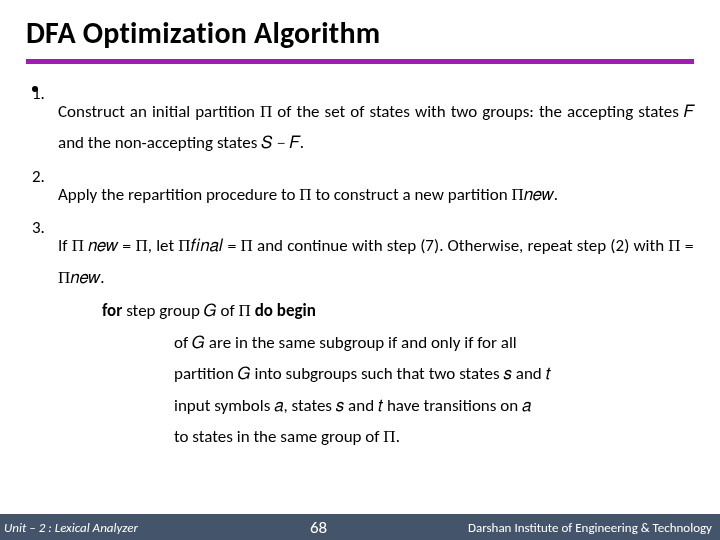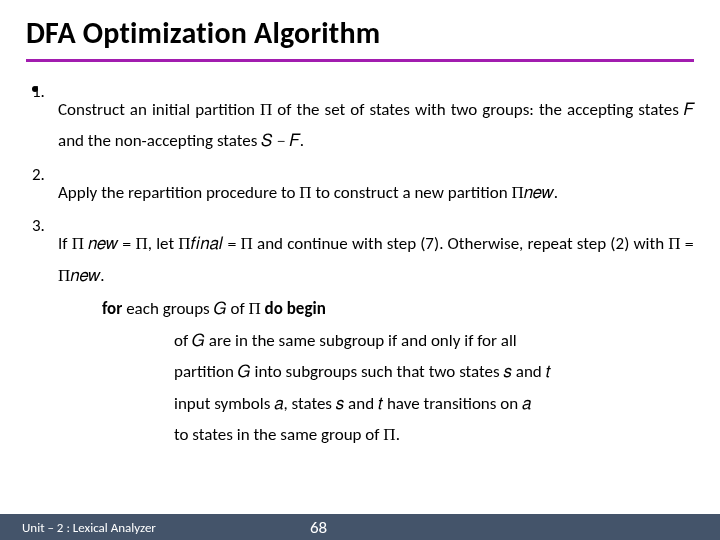--- a/index.html
+++ b/index.html
@@ -15,21 +15,21 @@
     width: 100%;
     height: 100%;
     position: relative;
     padding: 14px 26px 0 26px;
   }
   .title {
     font-size: 30px;
     font-weight: 700;
     color: #000;
     padding-bottom: 8px;
-    border-bottom: 3px solid #a21caf;
+    border-bottom: 5px solid #a21caf;
     margin-bottom: 14px;
     letter-spacing: 0.2px;
   }
   .bullet-dot {
     position: absolute;
     left: 32px;
     top: 86px;
     width: 6px;
     height: 6px;
     background: #000;
@@ -72,22 +72,23 @@
     left: 0;
     width: 720px;
     height: 26px;
     background: #44546a;
     color: #fff;
     font-size: 13px;
     display: flex;
     align-items: center;
   }
   .footer-left {
-    padding-left: 22px;
+    padding-left: 4px;
     flex: 0 0 auto;
+    font-style: italic;
   }
   .footer-num {
     position: absolute;
     left: 310px;
     font-size: 17px;
   }
   .footer-right {
     position: absolute;
     right: 8px;
     font-size: 13px;
@@ -116,21 +117,21 @@
     </div>
 
     <div class="list-item">
       <div class="list-num">3.</div>
       <div class="list-text">
         <span>If </span><span class="math">Π 𝑛𝑒𝑤 = Π</span><span>, let </span><span class="math">Π𝑓𝑖𝑛𝑎𝑙 = Π</span><span> and continue with step (7). Otherwise, repeat step (2)   with </span><span class="math">Π = Π𝑛𝑒𝑤</span><span>.</span>
       </div>
     </div>
 
     <div class="indent1">
-      <strong>for</strong><span> each groups </span><span class="math">𝐺</span><span> of </span><span class="math">Π</span><span> </span><strong>do begin</strong>
+      <strong>for</strong><span> step group </span><span class="math">𝐺</span><span> of </span><span class="math">Π</span><span> </span><strong>do begin</strong>
     </div>
 
     <div class="indent2">
       <span>of </span><span class="math">𝐺</span><span> are in the same subgroup if and only if for all</span>
     </div>
     <div class="indent2">
       <span>partition </span><span class="math">𝐺</span><span> into subgroups such that two states </span><span class="math">𝑠</span><span> and </span><span class="math">𝑡</span>
     </div>
     <div class="indent2">
       <span>input symbols </span><span class="math">𝑎</span><span>, states </span><span class="math">𝑠</span><span> and </span><span class="math">𝑡</span><span> have transitions on </span><span class="math">𝑎</span>
@@ -139,13 +140,14 @@
       <span>to states in the same group of </span><span class="math">Π</span><span>.</span>
     </div>
 
 
   </div>
 </div>
 
 <div class="footer">
   <div class="footer-left">Unit – 2  : Lexical Analyzer</div>
   <div class="footer-num">68</div>
+  <div class="footer-right">Darshan Institute of Engineering &amp; Technology</div>
 </div>
 
 </body></html>

